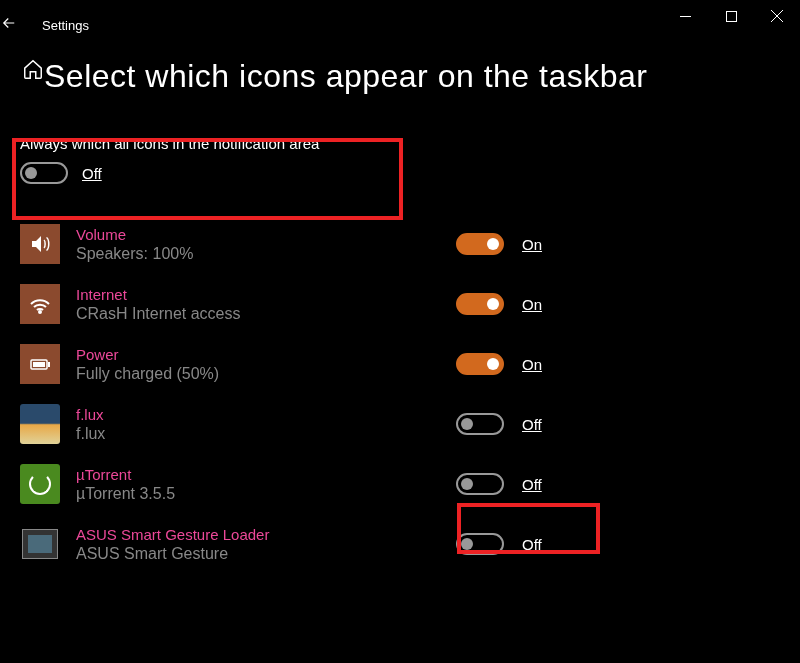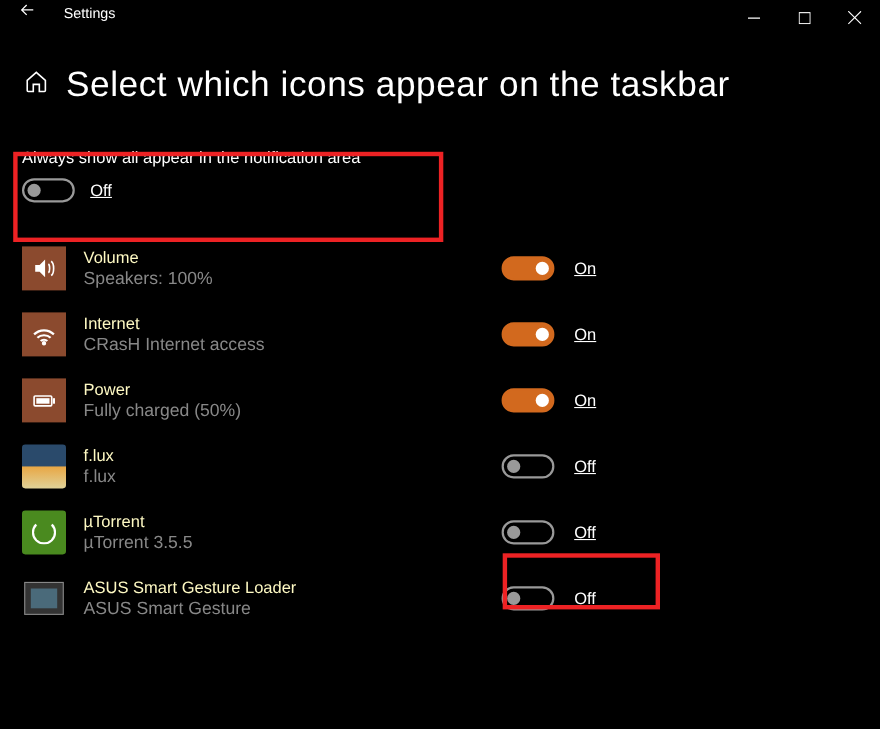--- a/index.html
+++ b/index.html
@@ -8,22 +8,21 @@
       color: #fff;
       font-family: 'Segoe UI', Arial, sans-serif;
       width: 800px;
       height: 663px;
       overflow: hidden;
       position: relative;
     }
     .titlebar {
       height: 36px;
       display: flex;
-      align-items: flex-start;
-      padding-left: 16px;
+      align-items: flex-end;
     }
     .titlebar-left { display: flex; align-items: center; gap: 24px; }
     .back-arrow { font-size: 16px; cursor: pointer; }
     .titlebar-title { font-size: 13px; font-weight: 400; }
     .window-controls {
       position: absolute;
       top: 0;
       right: 0;
       display: flex;
       height: 32px;
@@ -31,22 +30,21 @@
     .window-btn {
       width: 46px;
       display: flex;
       align-items: center;
       justify-content: center;
       cursor: pointer;
       font-size: 14px;
     }
     .header {
       display: flex;
-      align-items: center;
-      gap: 16px;
+      align-items: flex-start;
       padding: 22px 22px 30px 22px;
     }
     .home-icon svg { width: 22px; height: 22px; }
     .page-title {
       font-size: 32px;
       font-weight: 300;
       letter-spacing: 0.5px;
     }
     .content { padding: 0 20px; }
     .always-show-section {
@@ -134,21 +132,21 @@
       align-items: center;
       justify-content: center;
       flex-shrink: 0;
     }
     .app-text {
       flex: 0 0 380px;
     }
     .app-name {
       font-size: 15px;
       font-weight: 400;
-      color: #fef9c3;
+      color: #ec4899;
     }
     .app-sub {
       font-size: 16px;
       color: #888;
       margin-top: 2px;
     }
     .app-toggle-area {
       display: flex;
       align-items: center;
       gap: 18px;
@@ -209,21 +207,21 @@
   <span class="home-icon">
     <svg viewBox="0 0 24 24" fill="none" stroke="#fff" stroke-width="1.6">
         <path d="M3 11l9-8 9 8v10a1 1 0 01-1 1h-5v-7h-6v7H4a1 1 0 01-1-1V11z"></path>
       </svg>
   </span>
   <h1 class="page-title">Select which icons appear on the taskbar</h1>
 </div>
 
 <div class="content">
   <div class="always-show-section">
-    <div class="always-show-label">Always show all appear in the notification area</div>
+    <div class="always-show-label">Always which all icons in the notification area</div>
     <div class="master-toggle-row">
       <div class="toggle toggle-off"></div>
       <span class="toggle-label">Off</span>
     </div>
   </div>
 
   <div class="app-list">
 
     <div class="app-row">
       <div class="app-icon icon-volume">

